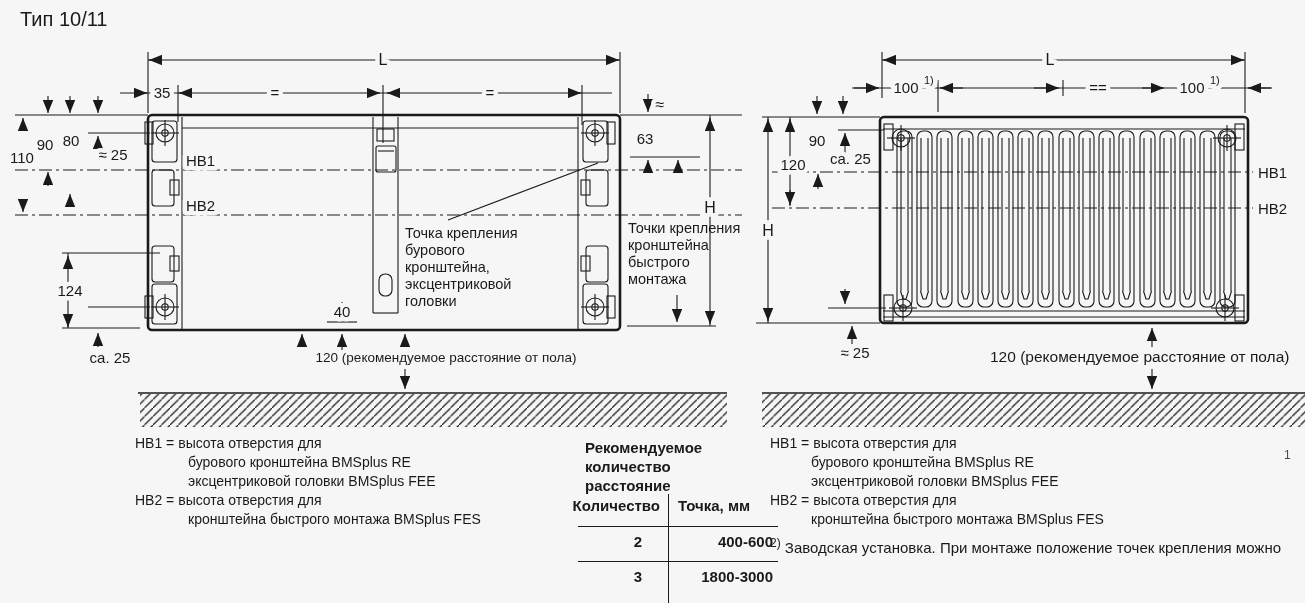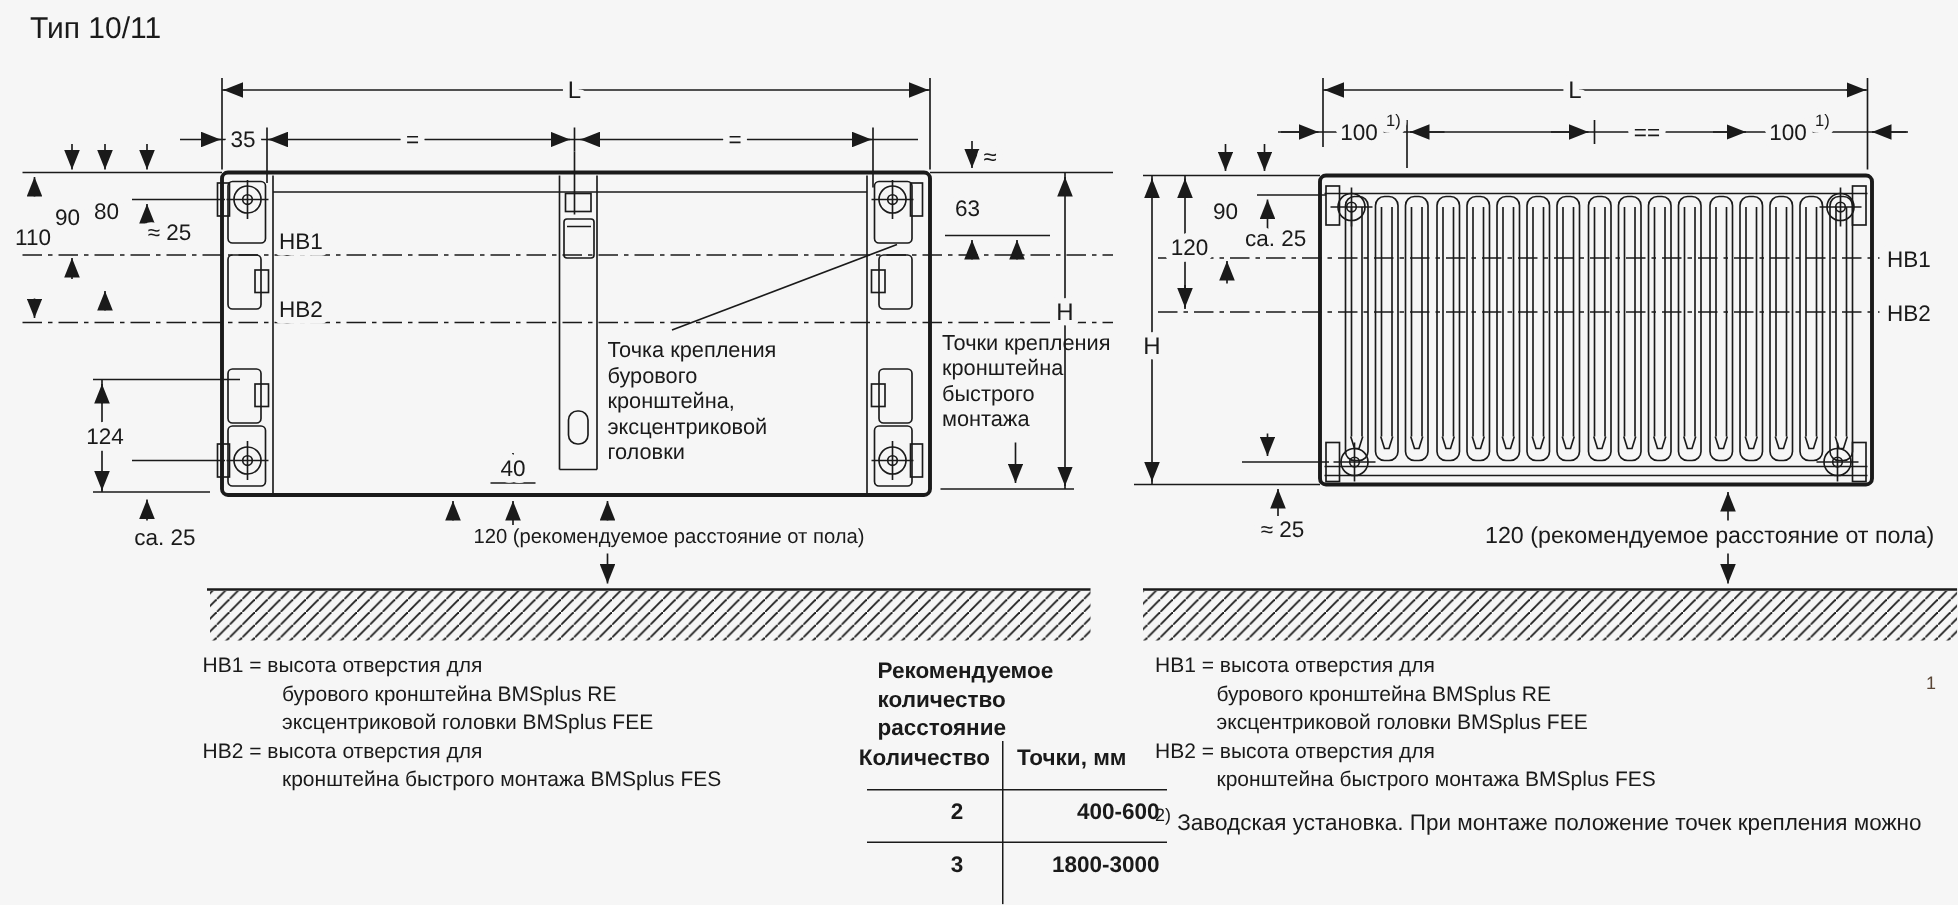--- a/index.html
+++ b/index.html
@@ -342,21 +342,21 @@
   </div>
 
   <div class="tblwrap">
     <div class="tbl-title">
       <div>Рекомендуемое</div>
       <div>количество</div>
       <div>расстояние</div>
     </div>
     <div class="vline"></div>
     <div class="cell" style="left:0;top:60px;width:92px;text-align:right">Количество</div>
-    <div class="cell" style="left:110px;top:60px">Точки, мм</div>
+    <div class="cell" style="left:110px;top:60px">Точка, мм</div>
     <div class="hline" style="top:89px"></div>
     <div class="cell" style="left:50px;top:96px;width:40px;text-align:center">2</div>
     <div class="cell" style="left:105px;top:96px;width:100px;text-align:right">400-600</div>
     <div class="hline" style="top:124px"></div>
     <div class="cell" style="left:50px;top:131px;width:40px;text-align:center">3</div>
     <div class="cell" style="left:105px;top:131px;width:100px;text-align:right">1800-3000</div>
   </div>
 
   <div class="note" style="left:770px;top:434px">
     <div>HB1 = высота отверстия для</div>

